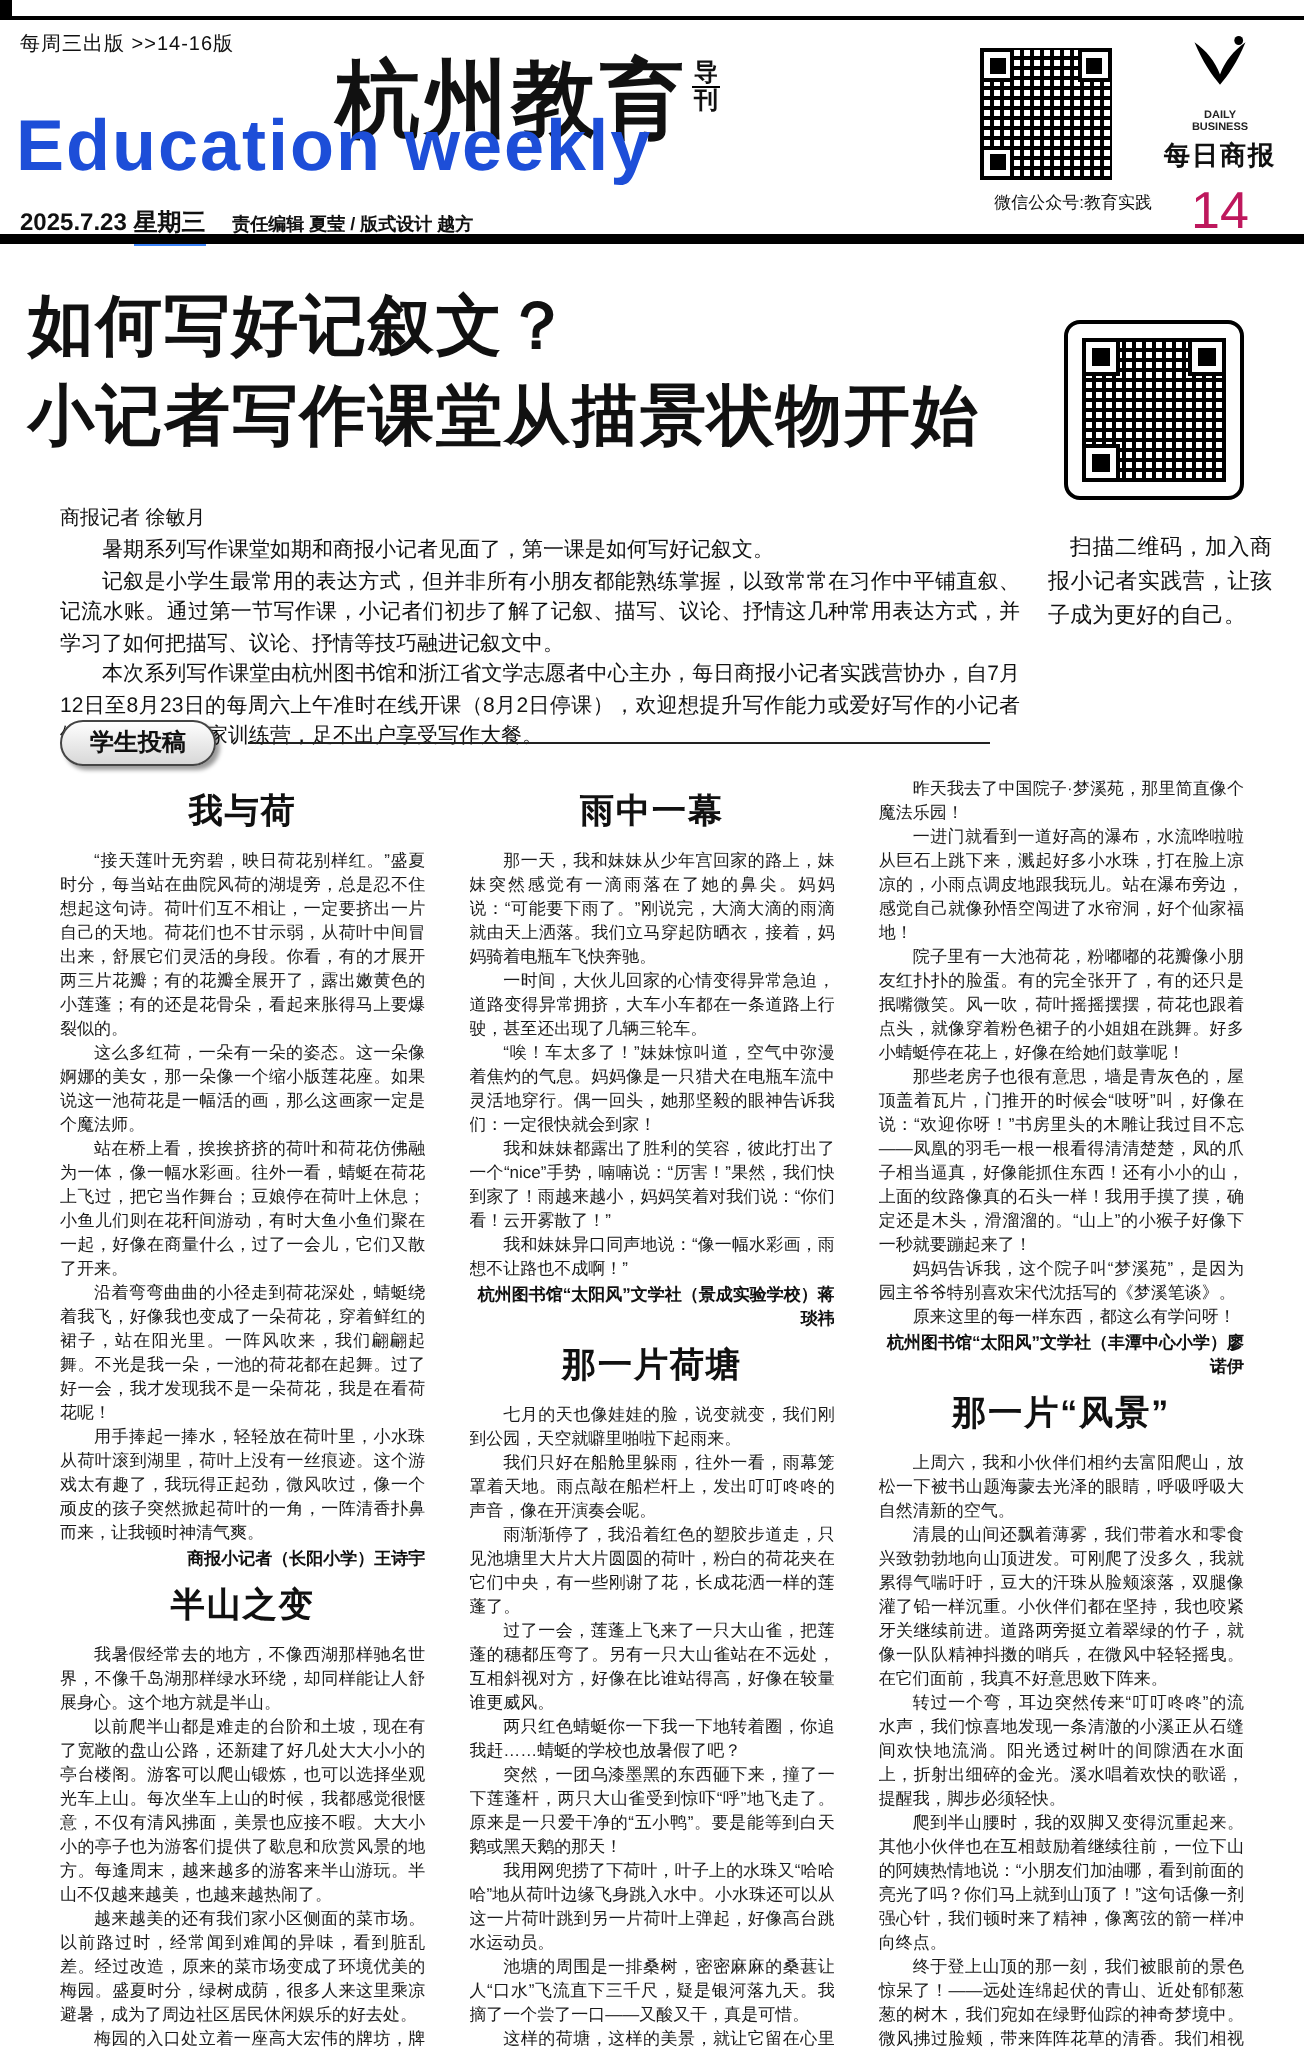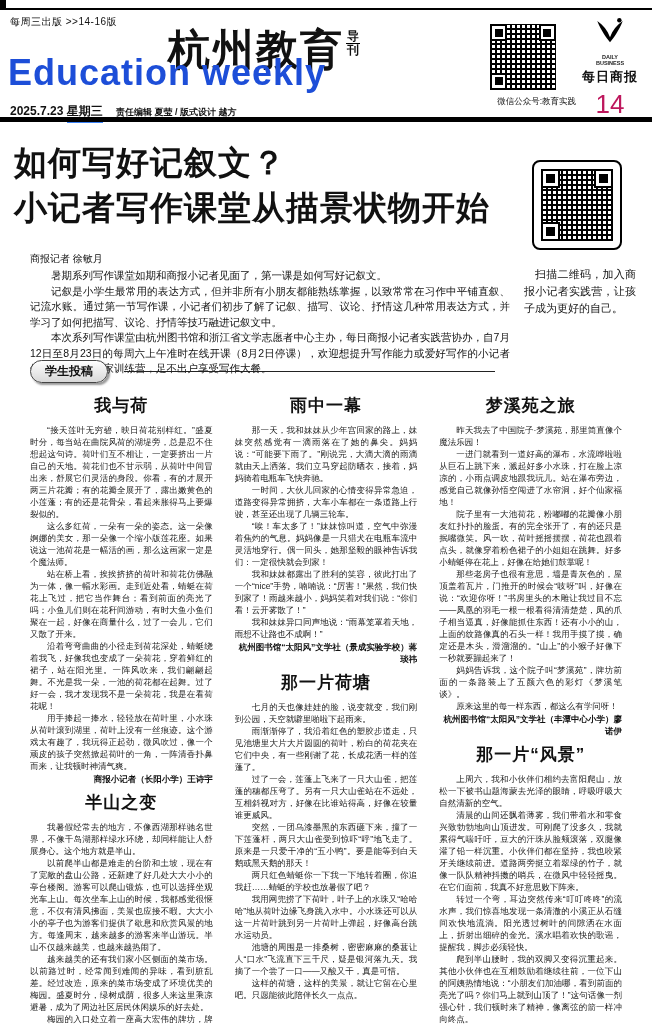--- a/index.html
+++ b/index.html
@@ -136,63 +136,63 @@
     <div class="badge">学生投稿</div>
     <div class="badge-rule"></div>
   </div>
 
   <div class="columns">
     <div class="col">
         <article>
           <h3>我与荷</h3>
           <p>“接天莲叶无穷碧，映日荷花别样红。”盛夏时分，每当站在曲院风荷的湖堤旁，总是忍不住想起这句诗。荷叶们互不相让，一定要挤出一片自己的天地。荷花们也不甘示弱，从荷叶中间冒出来，舒展它们灵活的身段。你看，有的才展开两三片花瓣；有的花瓣全展开了，露出嫩黄色的小莲蓬；有的还是花骨朵，看起来胀得马上要爆裂似的。</p>
           <p>这么多红荷，一朵有一朵的姿态。这一朵像婀娜的美女，那一朵像一个缩小版莲花座。如果说这一池荷花是一幅活的画，那么这画家一定是个魔法师。</p>
-          <p>站在桥上看，挨挨挤挤的荷叶和荷花仿佛融为一体，像一幅水彩画。走到近处看，蜻蜓在荷花上飞过，把它当作舞台；看到前面的亮光了吗；小鱼儿们则在花秆间游动，有时大鱼小鱼们聚在一起，好像在商量什么，过了一会儿，它们又散了开来。</p>
+          <p>站在桥上看，挨挨挤挤的荷叶和荷花仿佛融为一体，像一幅水彩画。往外一看，蜻蜓在荷花上飞过，把它当作舞台；豆娘停在荷叶上休息；小鱼儿们则在花秆间游动，有时大鱼小鱼们聚在一起，好像在商量什么，过了一会儿，它们又散了开来。</p>
           <p>沿着弯弯曲曲的小径走到荷花深处，蜻蜓绕着我飞，好像我也变成了一朵荷花，穿着鲜红的裙子，站在阳光里。一阵风吹来，我们翩翩起舞。不光是我一朵，一池的荷花都在起舞。过了好一会，我才发现我不是一朵荷花，我是在看荷花呢！</p>
           <p>用手捧起一捧水，轻轻放在荷叶里，小水珠从荷叶滚到湖里，荷叶上没有一丝痕迹。这个游戏太有趣了，我玩得正起劲，微风吹过，像一个顽皮的孩子突然掀起荷叶的一角，一阵清香扑鼻而来，让我顿时神清气爽。</p>
           <div class="attr">商报小记者（长阳小学）王诗宇</div>
         </article>
         <article>
           <h3>半山之变</h3>
           <p>我暑假经常去的地方，不像西湖那样驰名世界，不像千岛湖那样绿水环绕，却同样能让人舒展身心。这个地方就是半山。</p>
           <p>以前爬半山都是难走的台阶和土坡，现在有了宽敞的盘山公路，还新建了好几处大大小小的亭台楼阁。游客可以爬山锻炼，也可以选择坐观光车上山。每次坐车上山的时候，我都感觉很惬意，不仅有清风拂面，美景也应接不暇。大大小小的亭子也为游客们提供了歇息和欣赏风景的地方。每逢周末，越来越多的游客来半山游玩。半山不仅越来越美，也越来越热闹了。</p>
           <p>越来越美的还有我们家小区侧面的菜市场。以前路过时，经常闻到难闻的异味，看到脏乱差。经过改造，原来的菜市场变成了环境优美的梅园。盛夏时分，绿树成荫，很多人来这里乘凉避暑，成为了周边社区居民休闲娱乐的好去处。</p>
           <p>梅园的入口处立着一座高大宏伟的牌坊，牌坊前面的一条路装上了五颜六色的彩灯。夜晚时分，彩色灯光披撒到路面，可以看到各种杭州的美景和民俗。</p>
         </article>
       </div>
     <div class="col">
         <article>
           <h3>雨中一幕</h3>
           <p>那一天，我和妹妹从少年宫回家的路上，妹妹突然感觉有一滴雨落在了她的鼻尖。妈妈说：“可能要下雨了。”刚说完，大滴大滴的雨滴就由天上洒落。我们立马穿起防晒衣，接着，妈妈骑着电瓶车飞快奔驰。</p>
           <p>一时间，大伙儿回家的心情变得异常急迫，道路变得异常拥挤，大车小车都在一条道路上行驶，甚至还出现了几辆三轮车。</p>
           <p>“唉！车太多了！”妹妹惊叫道，空气中弥漫着焦灼的气息。妈妈像是一只猎犬在电瓶车流中灵活地穿行。偶一回头，她那坚毅的眼神告诉我们：一定很快就会到家！</p>
           <p>我和妹妹都露出了胜利的笑容，彼此打出了一个“nice”手势，喃喃说：“厉害！”果然，我们快到家了！雨越来越小，妈妈笑着对我们说：“你们看！云开雾散了！”</p>
-          <p>我和妹妹异口同声地说：“雨幕笼罩着天地，雨想不让路也不成啊！”</p>
+          <p>我和妹妹异口同声地说：“像一幅水彩画，雨想不让路也不成啊！”</p>
           <div class="attr">杭州图书馆“太阳风”文学社（景成实验学校）蒋琰祎</div>
         </article>
         <article>
           <h3>那一片荷塘</h3>
           <p>七月的天也像娃娃的脸，说变就变，我们刚到公园，天空就噼里啪啦下起雨来。</p>
+          <p>我们只好在船舱里躲雨，往外一看，雨幕笼罩着天地。雨点敲在船栏杆上，发出叮叮咚咚的声音，像在开演奏会呢。</p>
           <p>雨渐渐停了，我沿着红色的塑胶步道走，只见池塘里大片大片圆圆的荷叶，粉白的荷花夹在它们中央，有一些刚谢了花，长成花洒一样的莲蓬了。</p>
           <p>过了一会，莲蓬上飞来了一只大山雀，把莲蓬的穗都压弯了。另有一只大山雀站在不远处，互相斜视对方，好像在比谁站得高，好像在较量谁更威风。</p>
+          <p>两只红色蜻蜓你一下我一下地转着圈，你追我赶……蜻蜓的学校也放暑假了吧？</p>
           <p>突然，一团乌漆墨黑的东西砸下来，撞了一下莲蓬杆，两只大山雀受到惊吓“呼”地飞走了。原来是一只爱干净的“五小鸭”。要是能等到白天鹅或黑天鹅的那天！</p>
-          <p>两只红色蜻蜓你一下我一下地转着圈，你追我赶……蜻蜓的学校也放暑假了吧？</p>
           <p>我用网兜捞了下荷叶，叶子上的水珠又“哈哈哈”地从荷叶边缘飞身跳入水中。小水珠还可以从这一片荷叶跳到另一片荷叶上弹起，好像高台跳水运动员。</p>
           <p>池塘的周围是一排桑树，密密麻麻的桑葚让人“口水”飞流直下三千尺，疑是银河落九天。我摘了一个尝了一口——又酸又干，真是可惜。</p>
           <p>这样的荷塘，这样的美景，就让它留在心里吧。只愿能彼此陪伴长久一点点。</p>
         </article>
       </div>
     <div class="col">
         <article>
-          <h3>梦溪苑之旅</h3>
           <p>昨天我去了中国院子·梦溪苑，那里简直像个魔法乐园！</p>
           <p>一进门就看到一道好高的瀑布，水流哗啦啦从巨石上跳下来，溅起好多小水珠，打在脸上凉凉的，小雨点调皮地跟我玩儿。站在瀑布旁边，感觉自己就像孙悟空闯进了水帘洞，好个仙家福地！</p>
           <p>院子里有一大池荷花，粉嘟嘟的花瓣像小朋友红扑扑的脸蛋。有的完全张开了，有的还只是抿嘴微笑。风一吹，荷叶摇摇摆摆，荷花也跟着点头，就像穿着粉色裙子的小姐姐在跳舞。好多小蜻蜓停在花上，好像在给她们鼓掌呢！</p>
           <p>那些老房子也很有意思，墙是青灰色的，屋顶盖着瓦片，门推开的时候会“吱呀”叫，好像在说：“欢迎你呀！”书房里头的木雕让我过目不忘——凤凰的羽毛一根一根看得清清楚楚，凤的爪子相当逼真，好像能抓住东西！还有小小的山，上面的纹路像真的石头一样！我用手摸了摸，确定还是木头，滑溜溜的。“山上”的小猴子好像下一秒就要蹦起来了！</p>
-          <p>妈妈告诉我，这个院子叫“梦溪苑”，牌坊前面的一条路装上了五颜六色的彩灯《梦溪笔谈》。</p>
+          <p>妈妈告诉我，这个院子叫“梦溪苑”，是因为园主爷爷特别喜欢宋代沈括写的《梦溪笔谈》。</p>
           <p>原来这里的每一样东西，都这么有学问呀！</p>
           <div class="attr">杭州图书馆“太阳风”文学社（丰潭中心小学）廖诺伊</div>
         </article>
         <article>
           <h3>那一片“风景”</h3>
           <p>上周六，我和小伙伴们相约去富阳爬山，放松一下被书山题海蒙去光泽的眼睛，呼吸呼吸大自然清新的空气。</p>
           <p>清晨的山间还飘着薄雾，我们带着水和零食兴致勃勃地向山顶进发。可刚爬了没多久，我就累得气喘吁吁，豆大的汗珠从脸颊滚落，双腿像灌了铅一样沉重。小伙伴们都在坚持，我也咬紧牙关继续前进。道路两旁挺立着翠绿的竹子，就像一队队精神抖擞的哨兵，在微风中轻轻摇曳。在它们面前，我真不好意思败下阵来。</p>
           <p>转过一个弯，耳边突然传来“叮叮咚咚”的流水声，我们惊喜地发现一条清澈的小溪正从石缝间欢快地流淌。阳光透过树叶的间隙洒在水面上，折射出细碎的金光。溪水唱着欢快的歌谣，提醒我，脚步必须轻快。</p>
           <p>爬到半山腰时，我的双脚又变得沉重起来。其他小伙伴也在互相鼓励着继续往前，一位下山的阿姨热情地说：“小朋友们加油哪，看到前面的亮光了吗？你们马上就到山顶了！”这句话像一剂强心针，我们顿时来了精神，像离弦的箭一样冲向终点。</p>
           <p>终于登上山顶的那一刻，我们被眼前的景色惊呆了！——远处连绵起伏的青山、近处郁郁葱葱的树木，我们宛如在绿野仙踪的神奇梦境中。微风拂过脸颊，带来阵阵花草的清香。我们相视而笑，心里涌起说不出的自豪和喜悦。</p>

